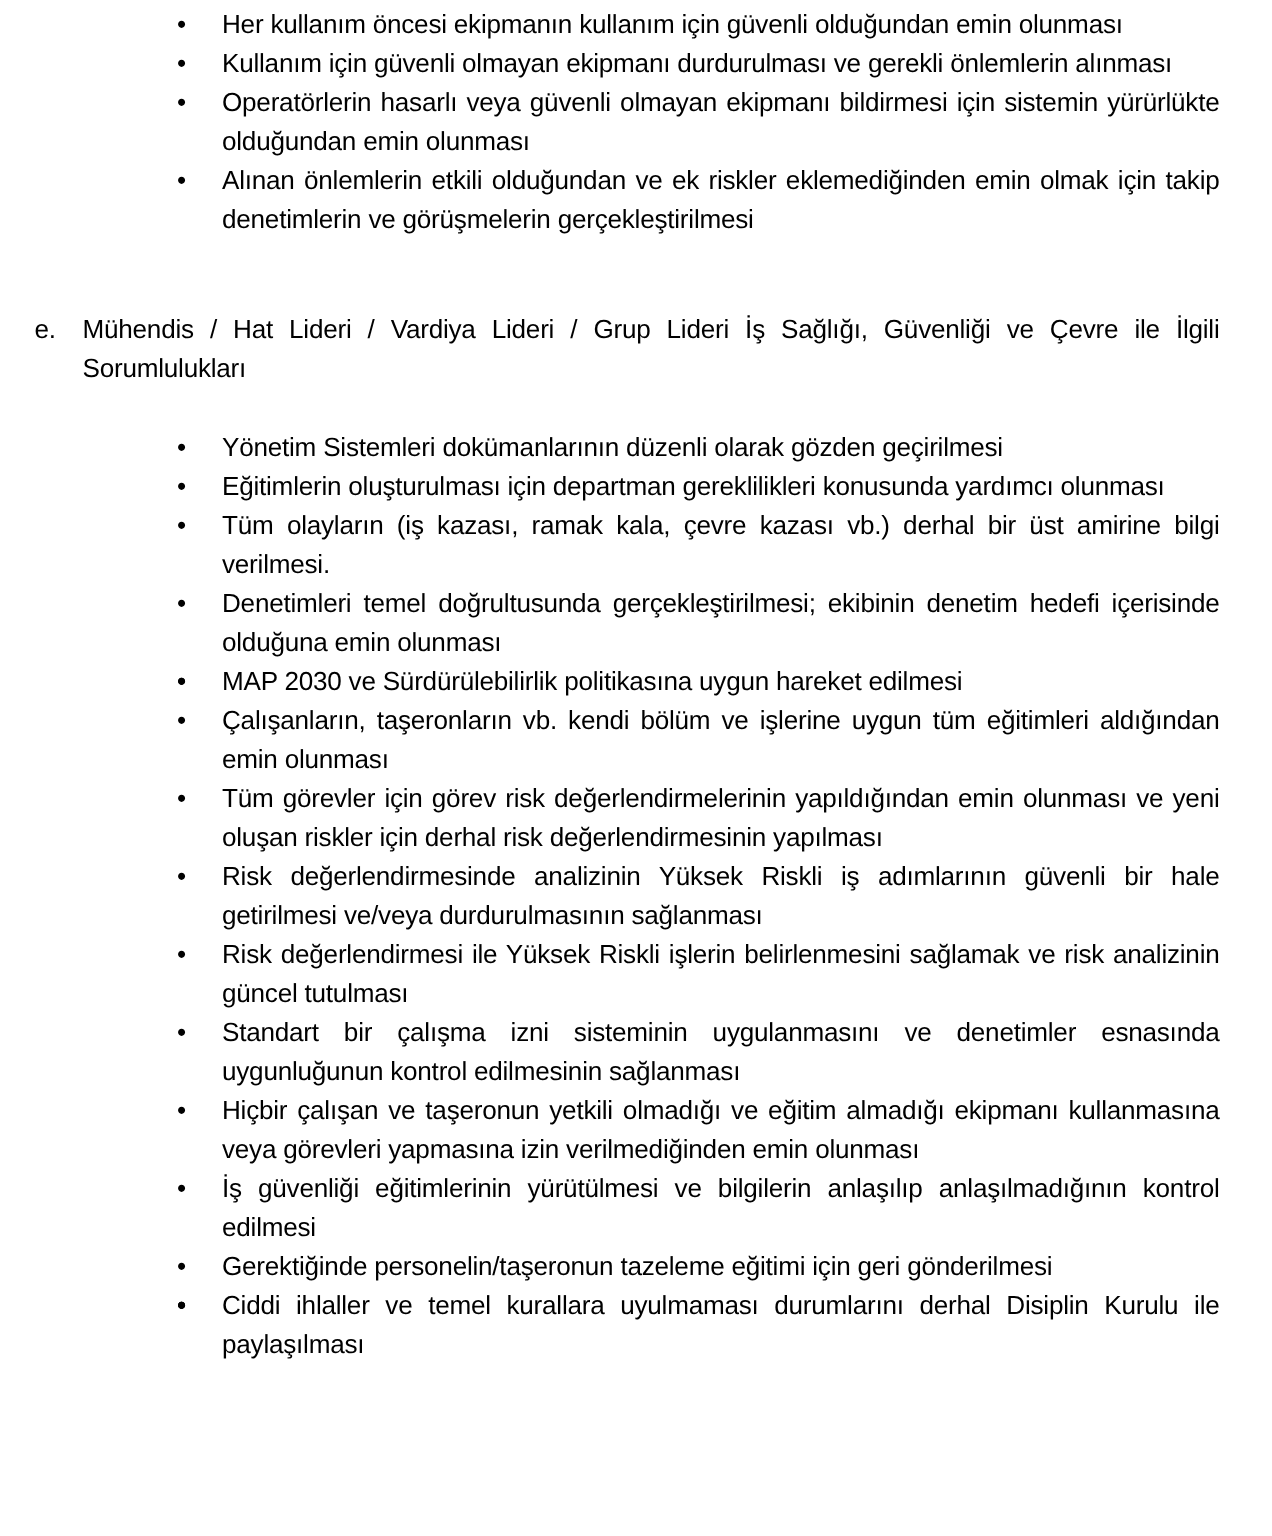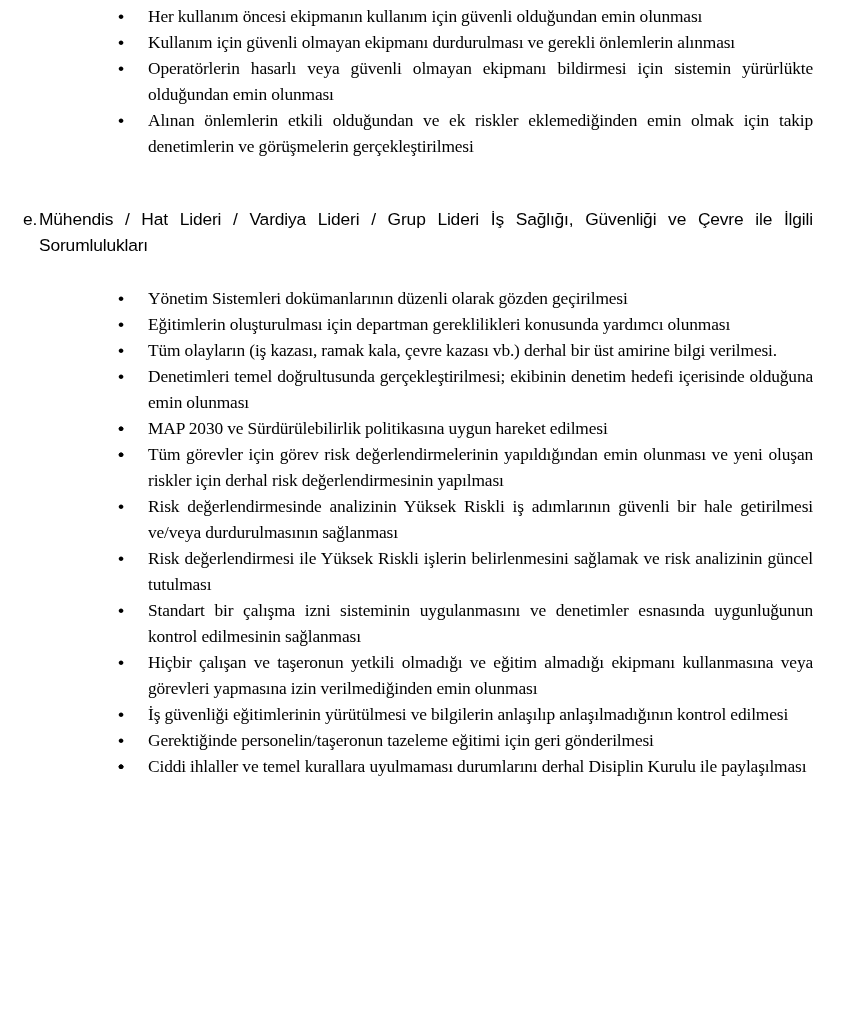--- a/index.html
+++ b/index.html
@@ -39,21 +39,20 @@
       position: absolute;
       left: 116px;
       top: 0;
       width: 10px;
       text-align: center;
     }
     ul.bullets li .txt {
       display: block;
       text-align: justify;
       text-align-last: left;
-      font-family: Liberation Serif, serif;
     }
     #list-top {
       position: absolute;
       top: 3px;
       left: 0;
       width: 848px;
     }
     .section-heading {
       position: absolute;
       top: 206px;
@@ -61,21 +60,21 @@
       width: 848px;
       line-height: 26px;
     }
     .section-heading .marker {
       position: absolute;
       left: 23px;
       top: 0;
     }
     .section-heading .htxt {
       display: block;
-      padding-left: 39px;
+      padding-left: 55px;
       padding-right: 35px;
       text-align: justify;
       text-align-last: left;
     }
     #list-main {
       position: absolute;
       top: 285px;
       left: 0;
       width: 848px;
     }
@@ -128,20 +127,21 @@
       </li>
     <li>
         <span class="bullet">•</span>
       </li>
     <li>
         <span class="bullet">•</span>
         <span class="txt">MAP 2030 ve Sürdürülebilirlik politikasına uygun hareket edilmesi</span>
       </li>
     <li>
         <span class="bullet">•</span>
+        <span class="txt">Çalışanların, taşeronların vb. kendi bölüm ve işlerine uygun tüm eğitimleri aldığından emin olunması</span>
       </li>
     <li>
         <span class="bullet">•</span>
         <span class="txt">Tüm görevler için görev risk değerlendirmelerinin yapıldığından emin olunması ve yeni oluşan riskler için derhal risk değerlendirmesinin yapılması</span>
       </li>
     <li>
         <span class="bullet">•</span>
         <span class="txt">Risk değerlendirmesinde analizinin Yüksek Riskli iş adımlarının güvenli bir hale getirilmesi ve/veya durdurulmasının sağlanması</span>
       </li>
     <li>

